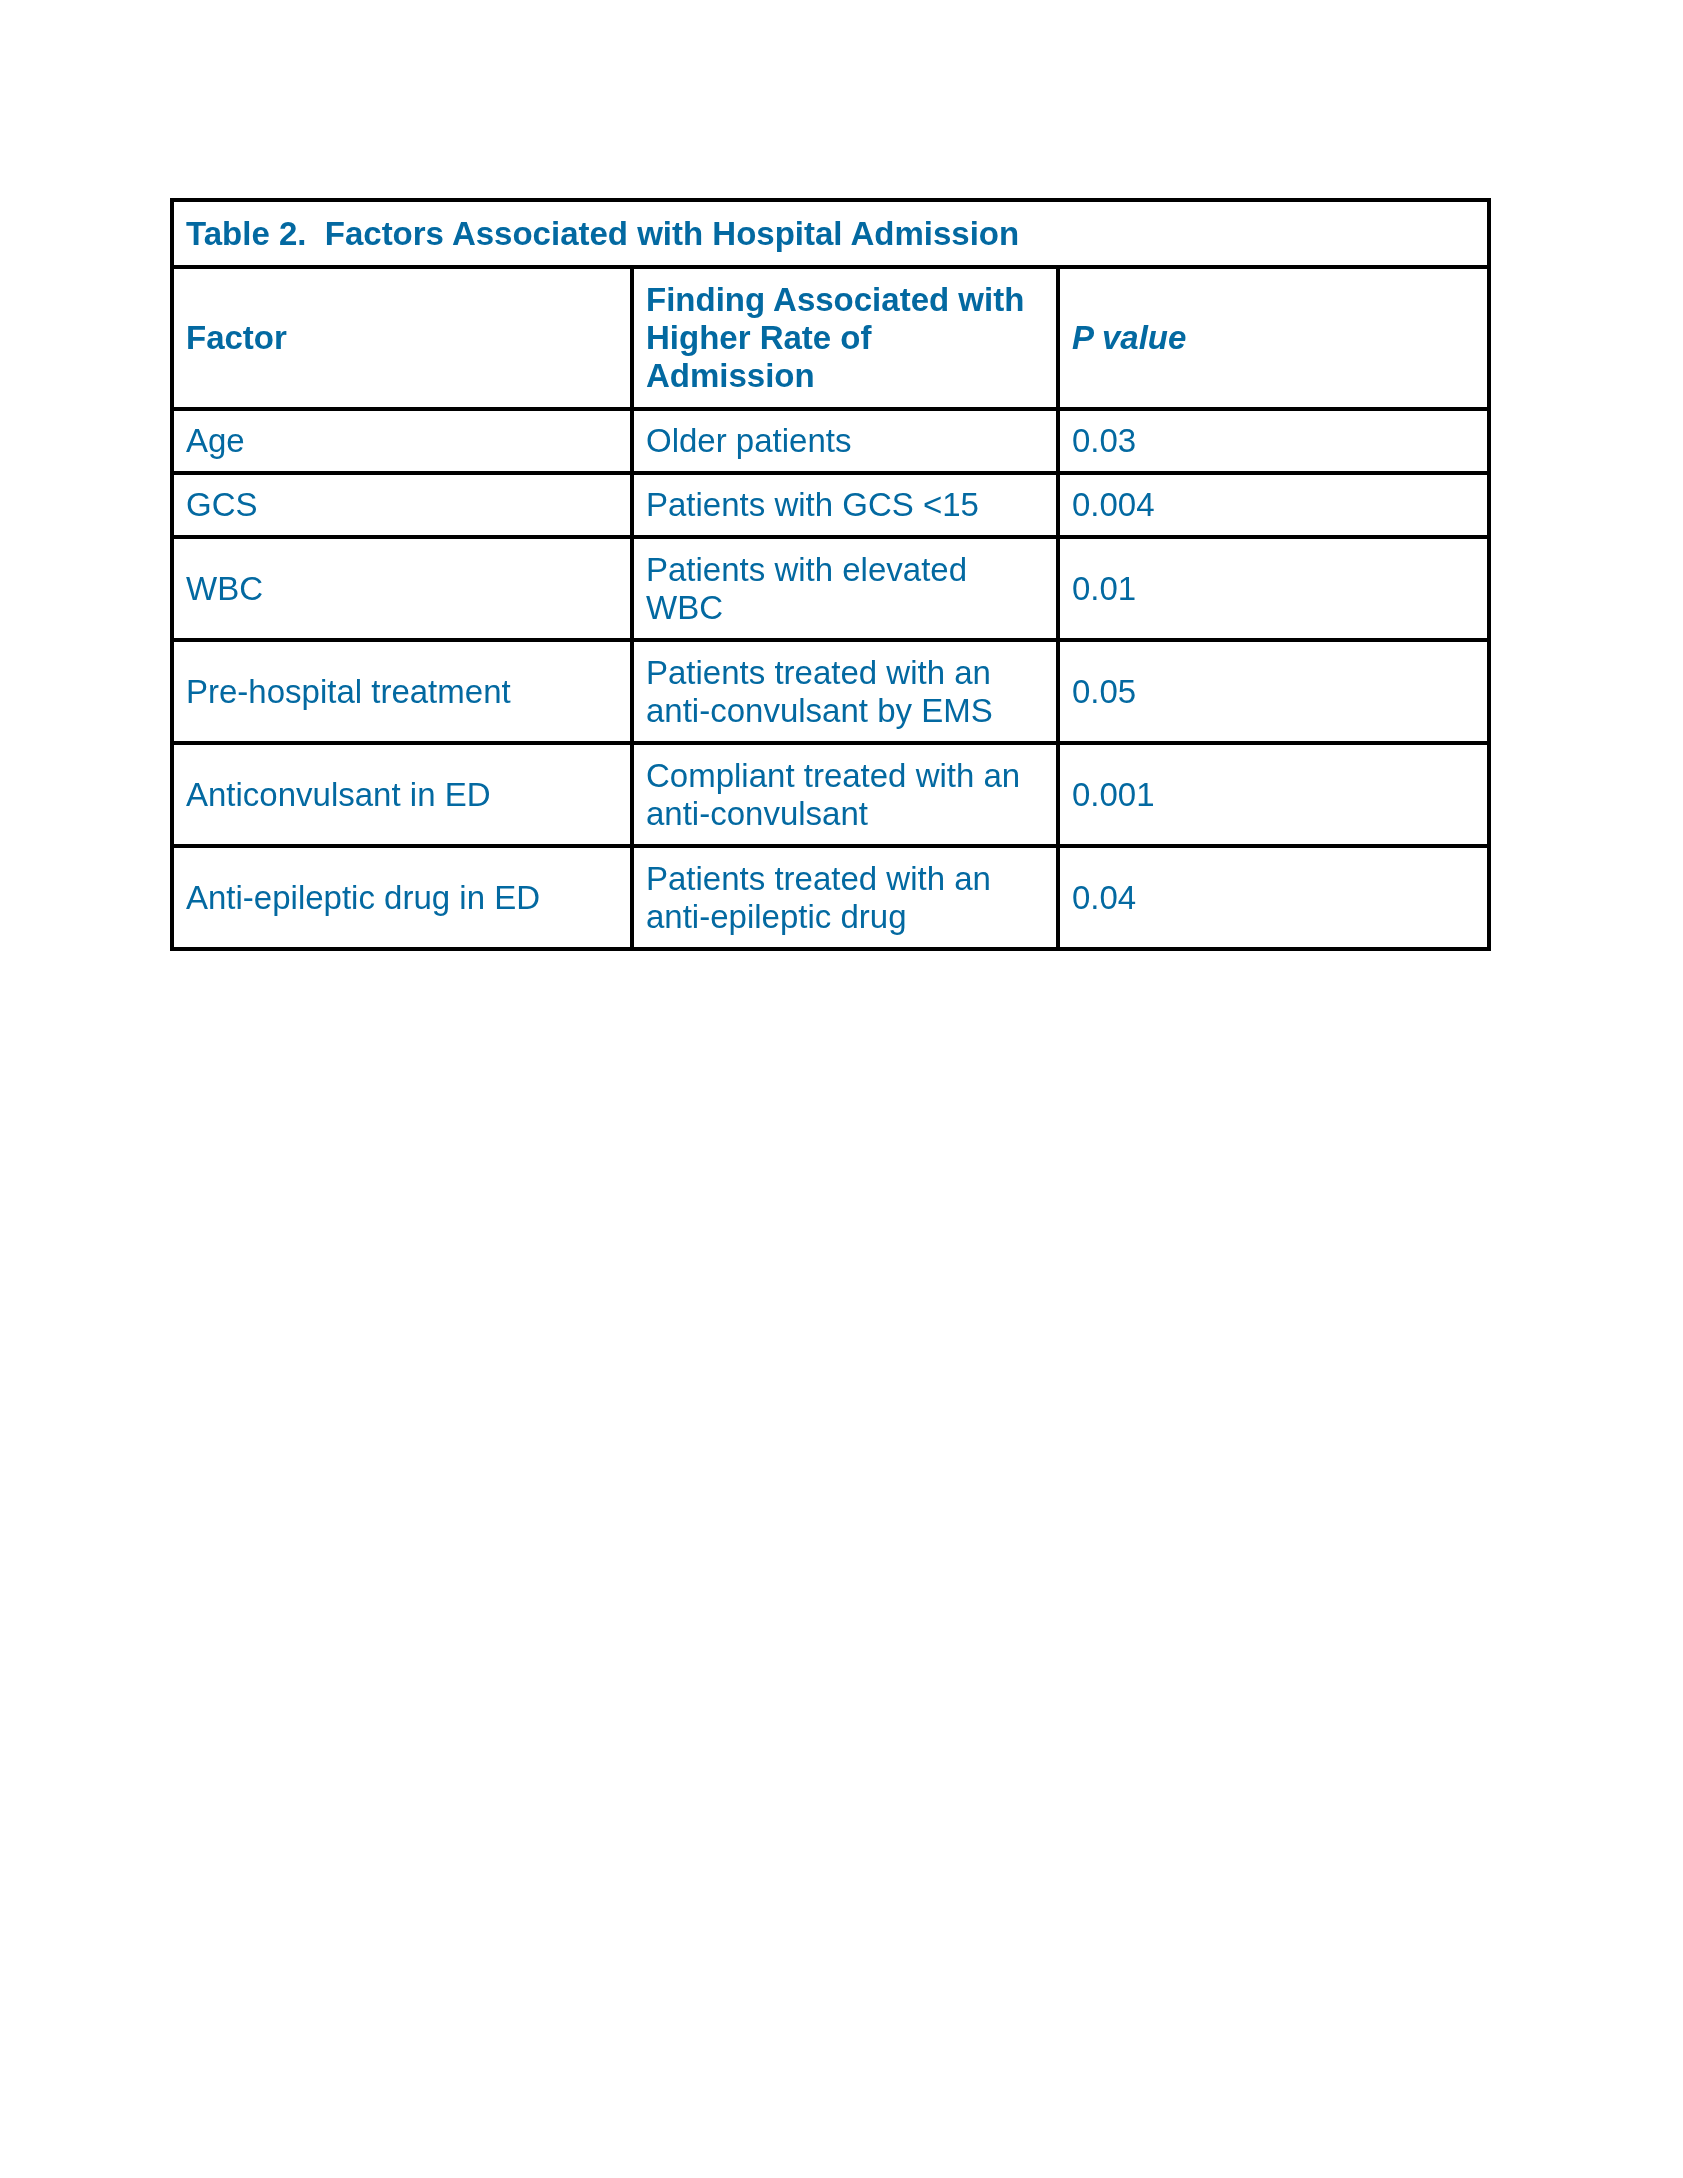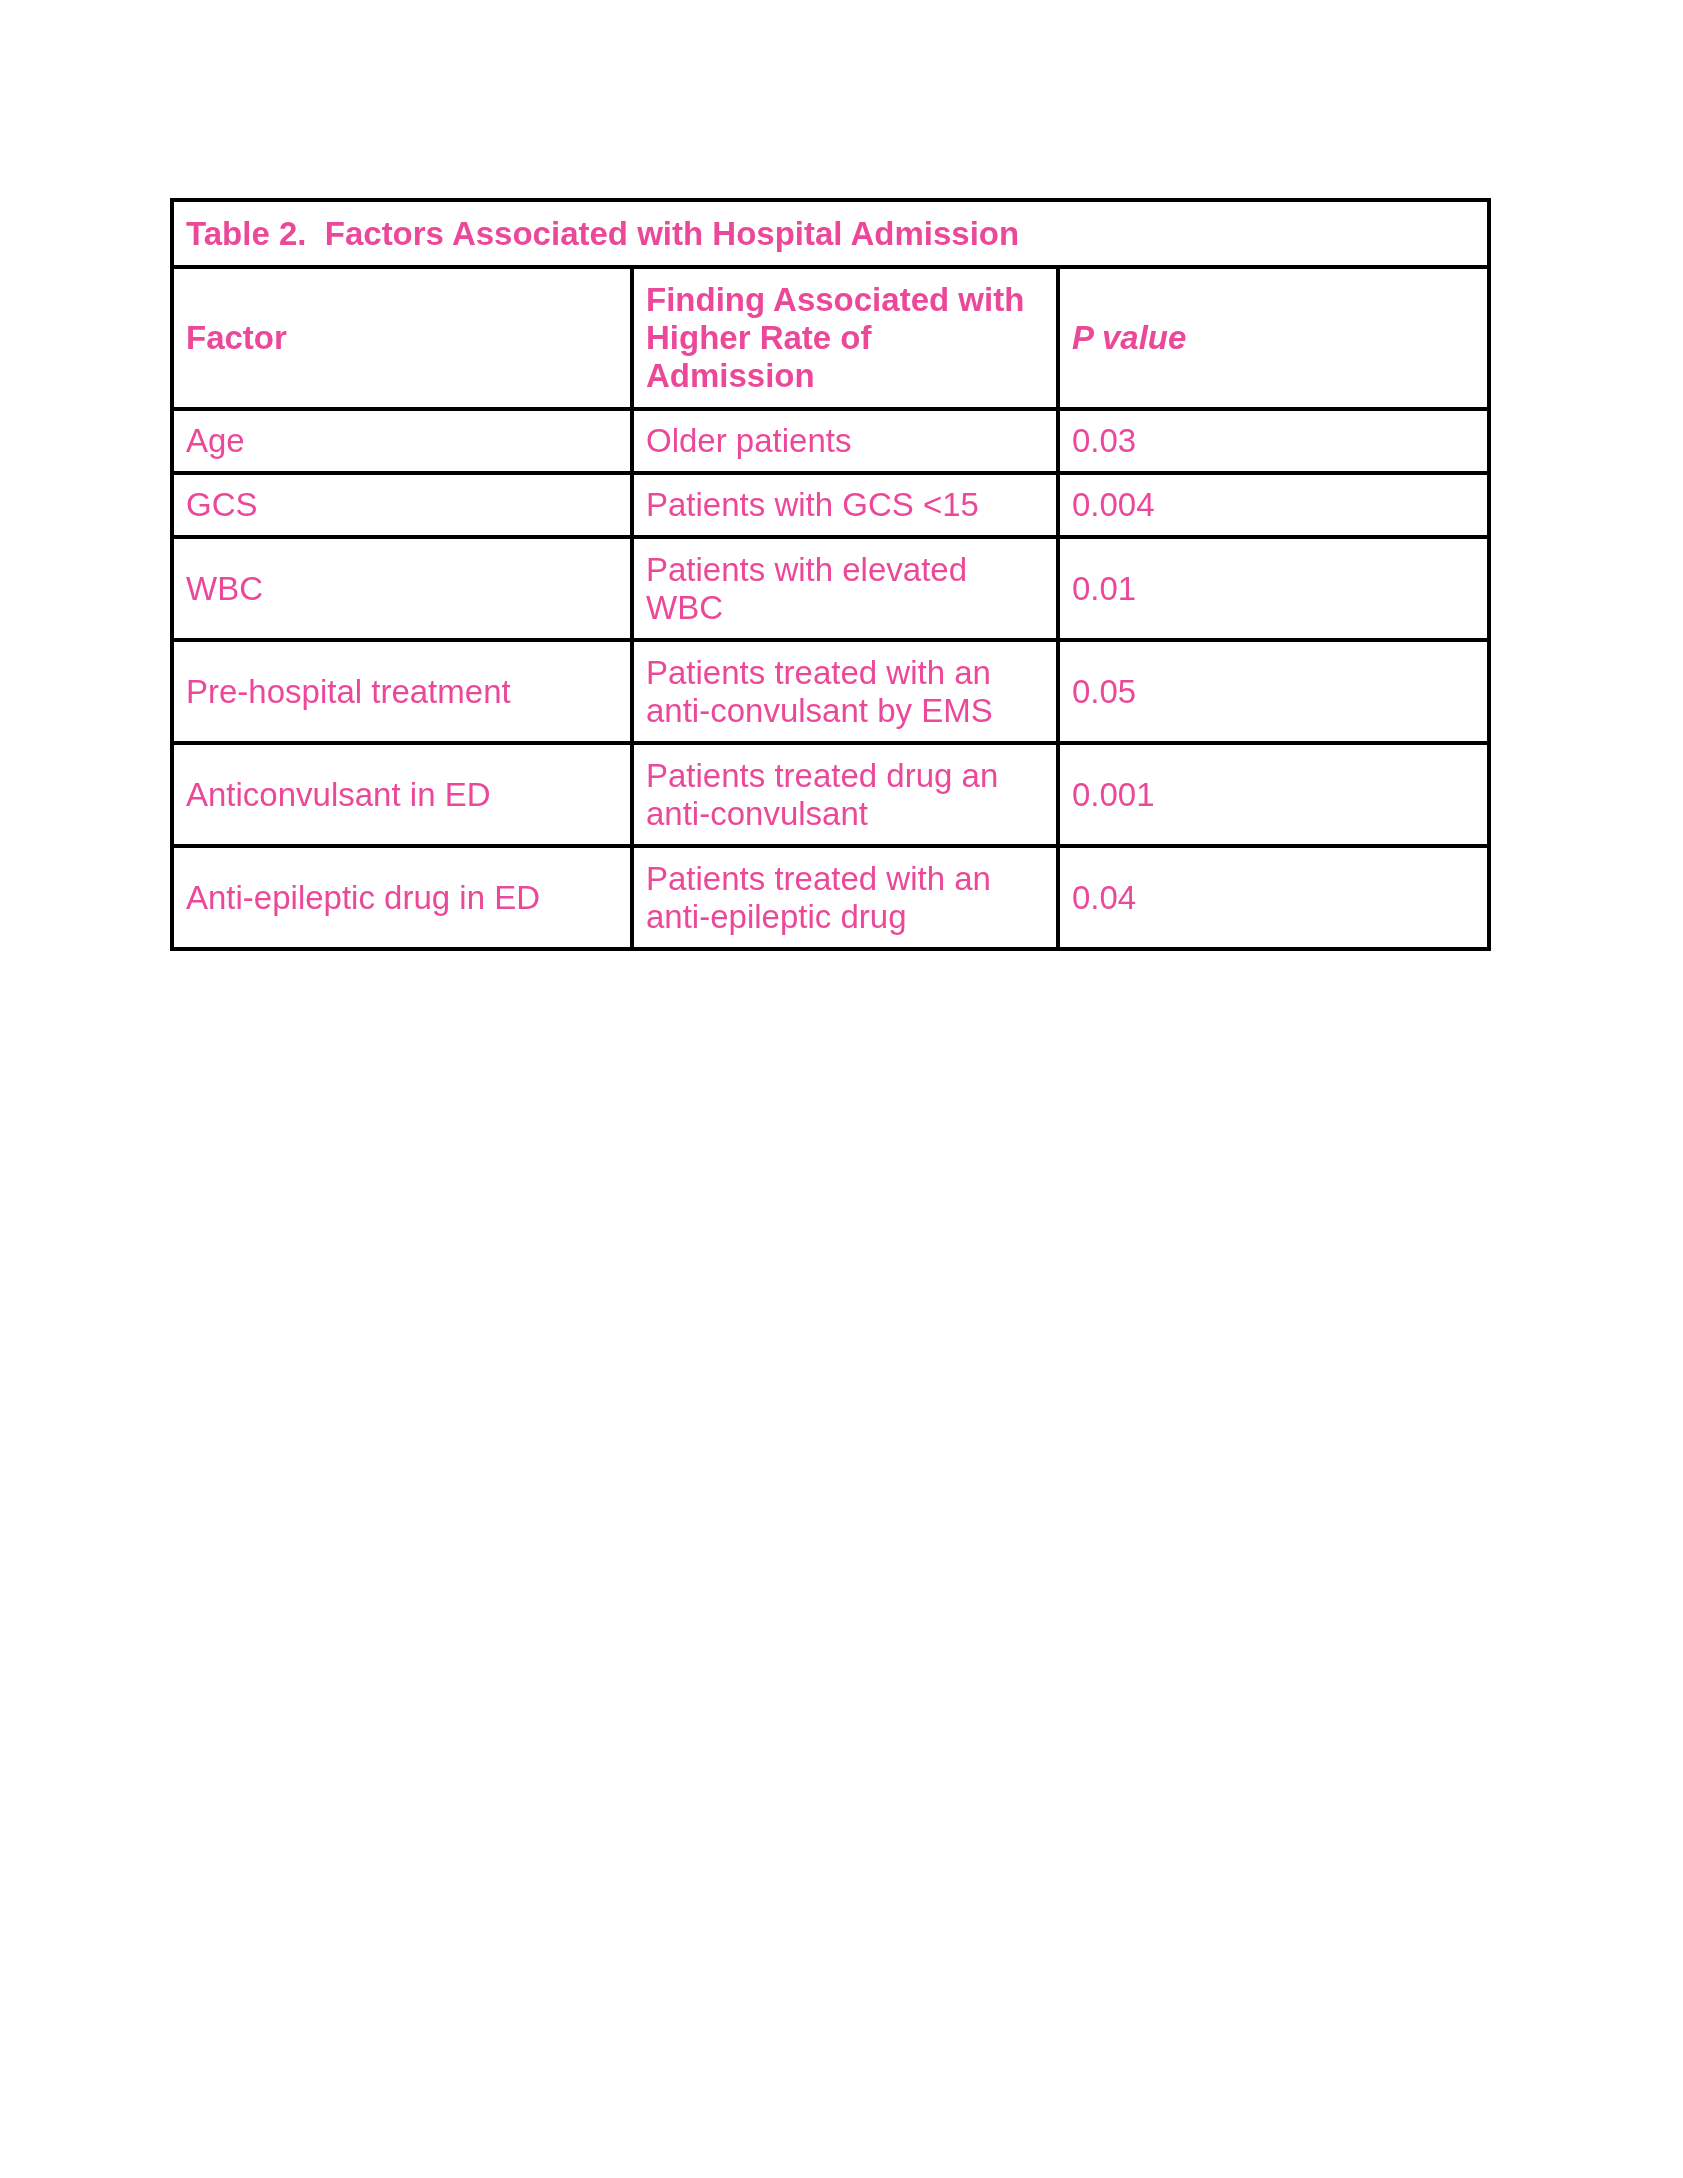--- a/index.html
+++ b/index.html
@@ -17,21 +17,21 @@
   }
   table.factors {
     position: absolute;
     left: 170px;
     top: 198px;
     width: 1317px;
     border-collapse: collapse;
     table-layout: fixed;
     font-size: 33px;
     line-height: 38px;
-    color: #ec4899;
+    color: #0369a1;
   }
   table.factors td {
     border: 4px solid #000000;
     vertical-align: middle;
     padding: 6px 30px 6px 12px;
     overflow: hidden;
   }
   td.title-cell {
     font-weight: bold;
     white-space: pre-wrap;
@@ -84,21 +84,21 @@
         <td class="c2">Patients with elevated WBC</td>
         <td class="c3">0.01</td>
       </tr>
       <tr class="row-tall">
         <td class="c1">Pre-hospital treatment</td>
         <td class="c2">Patients treated with an anti-convulsant by EMS</td>
         <td class="c3">0.05</td>
       </tr>
       <tr class="row-tall">
         <td class="c1">Anticonvulsant in ED</td>
-        <td class="c2">Patients treated drug an anti-convulsant</td>
+        <td class="c2">Compliant treated with an anti-convulsant</td>
         <td class="c3">0.001</td>
       </tr>
       <tr class="row-tall">
         <td class="c1">Anti-epileptic drug in ED</td>
         <td class="c2">Patients treated with an anti-epileptic drug</td>
         <td class="c3">0.04</td>
       </tr>
     </tbody>
   </table>
 </div>

